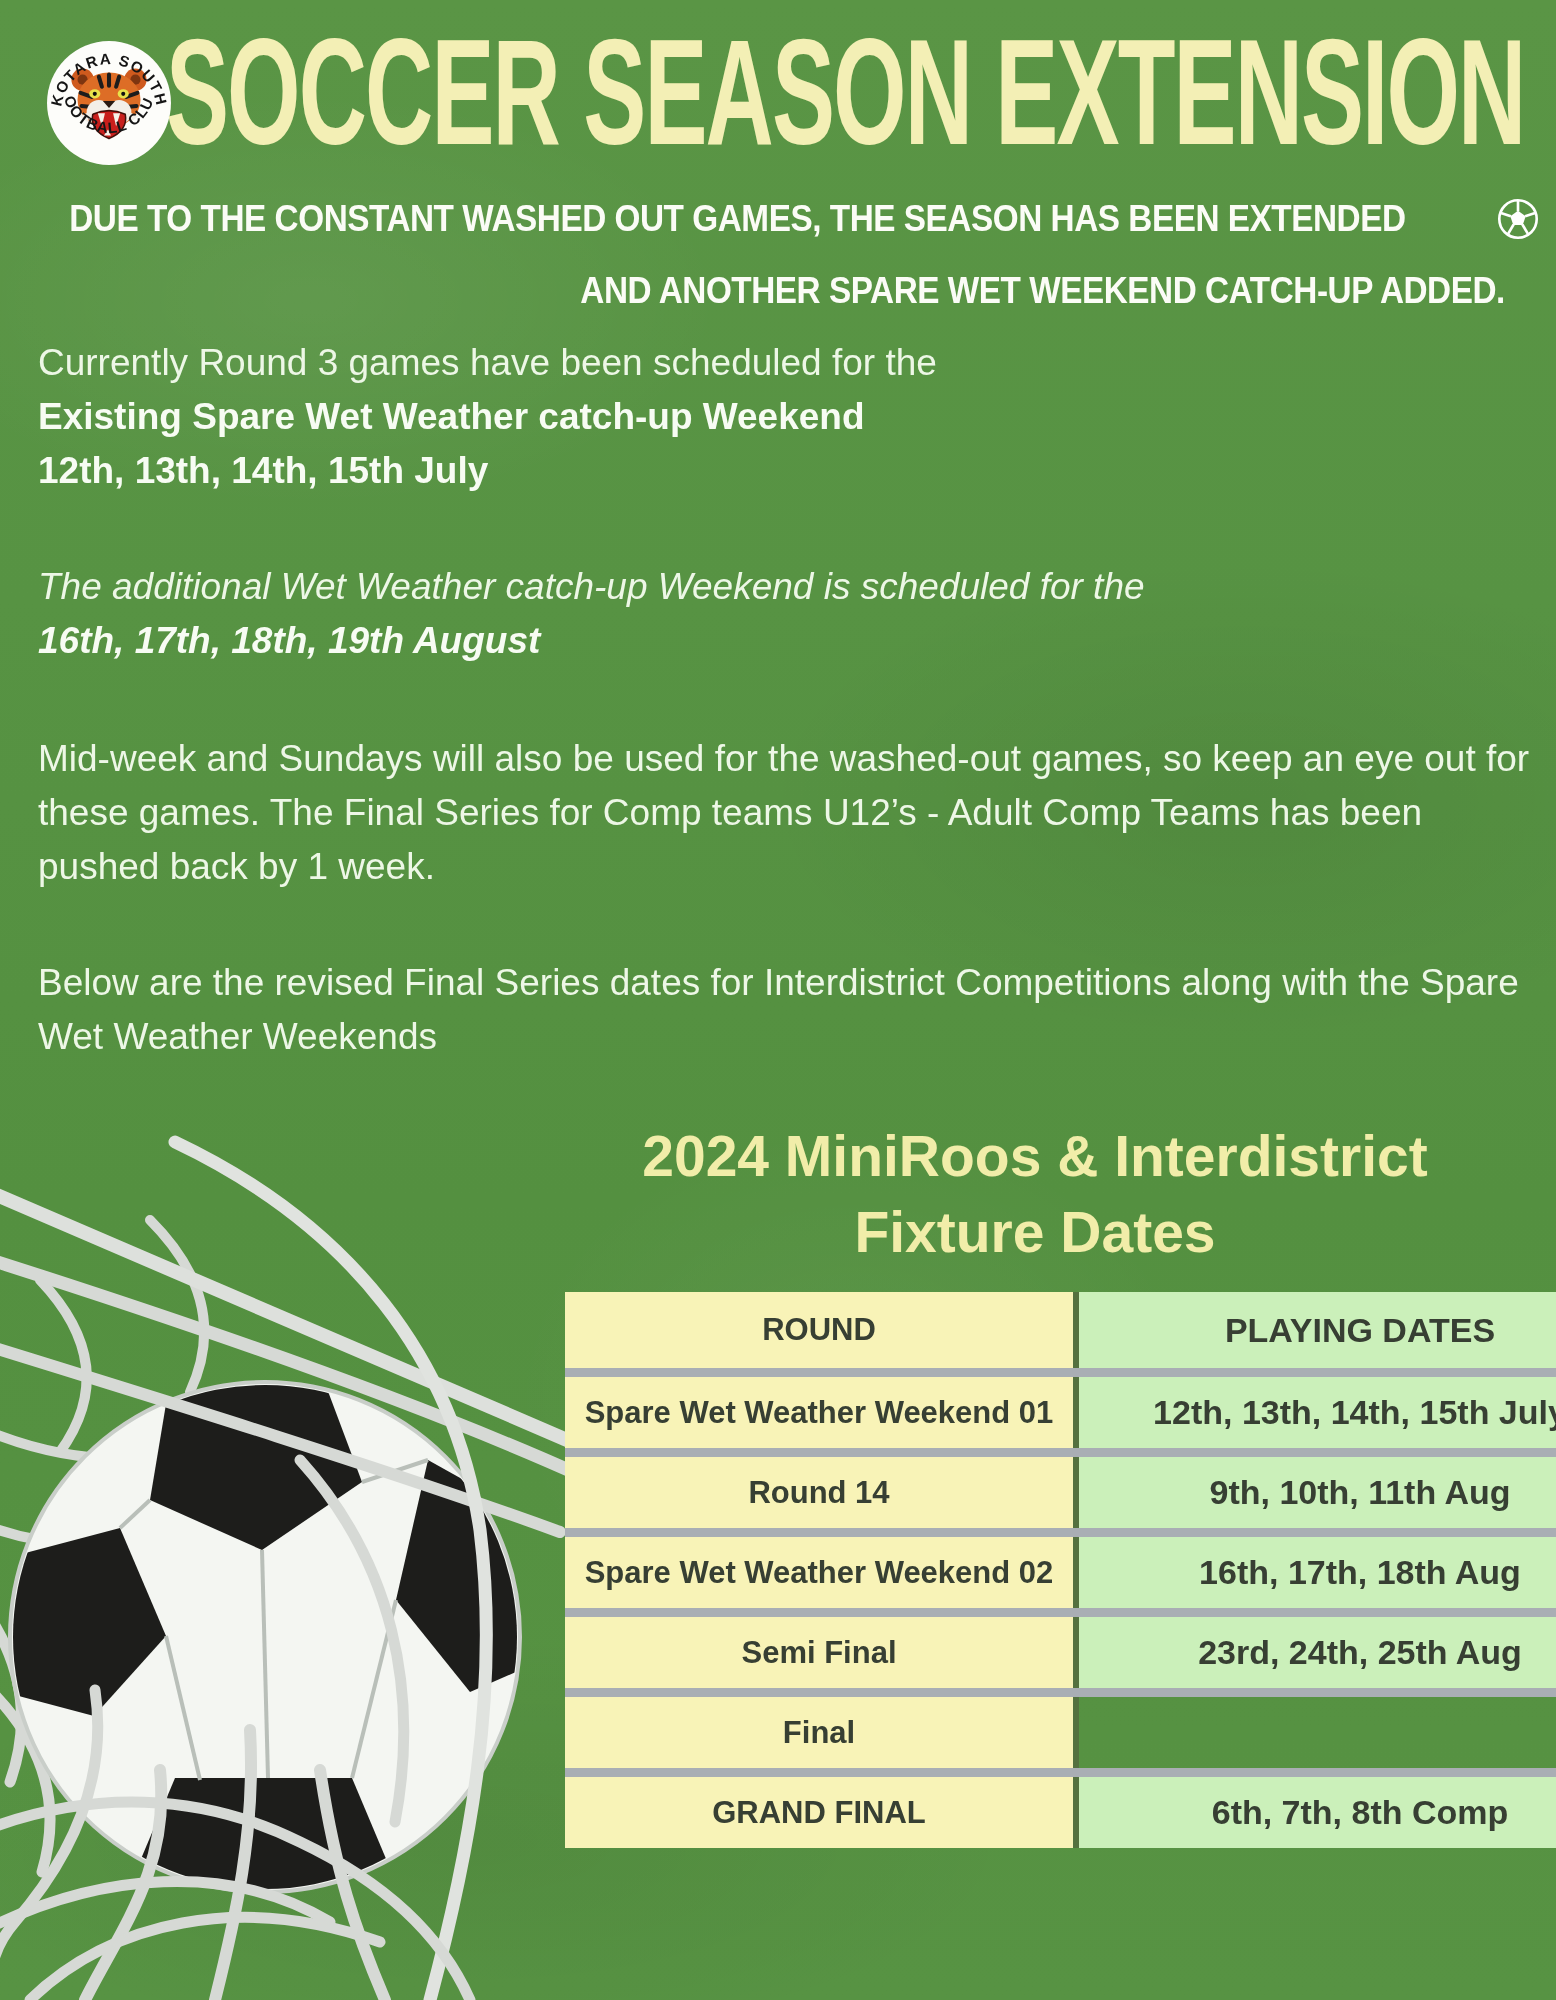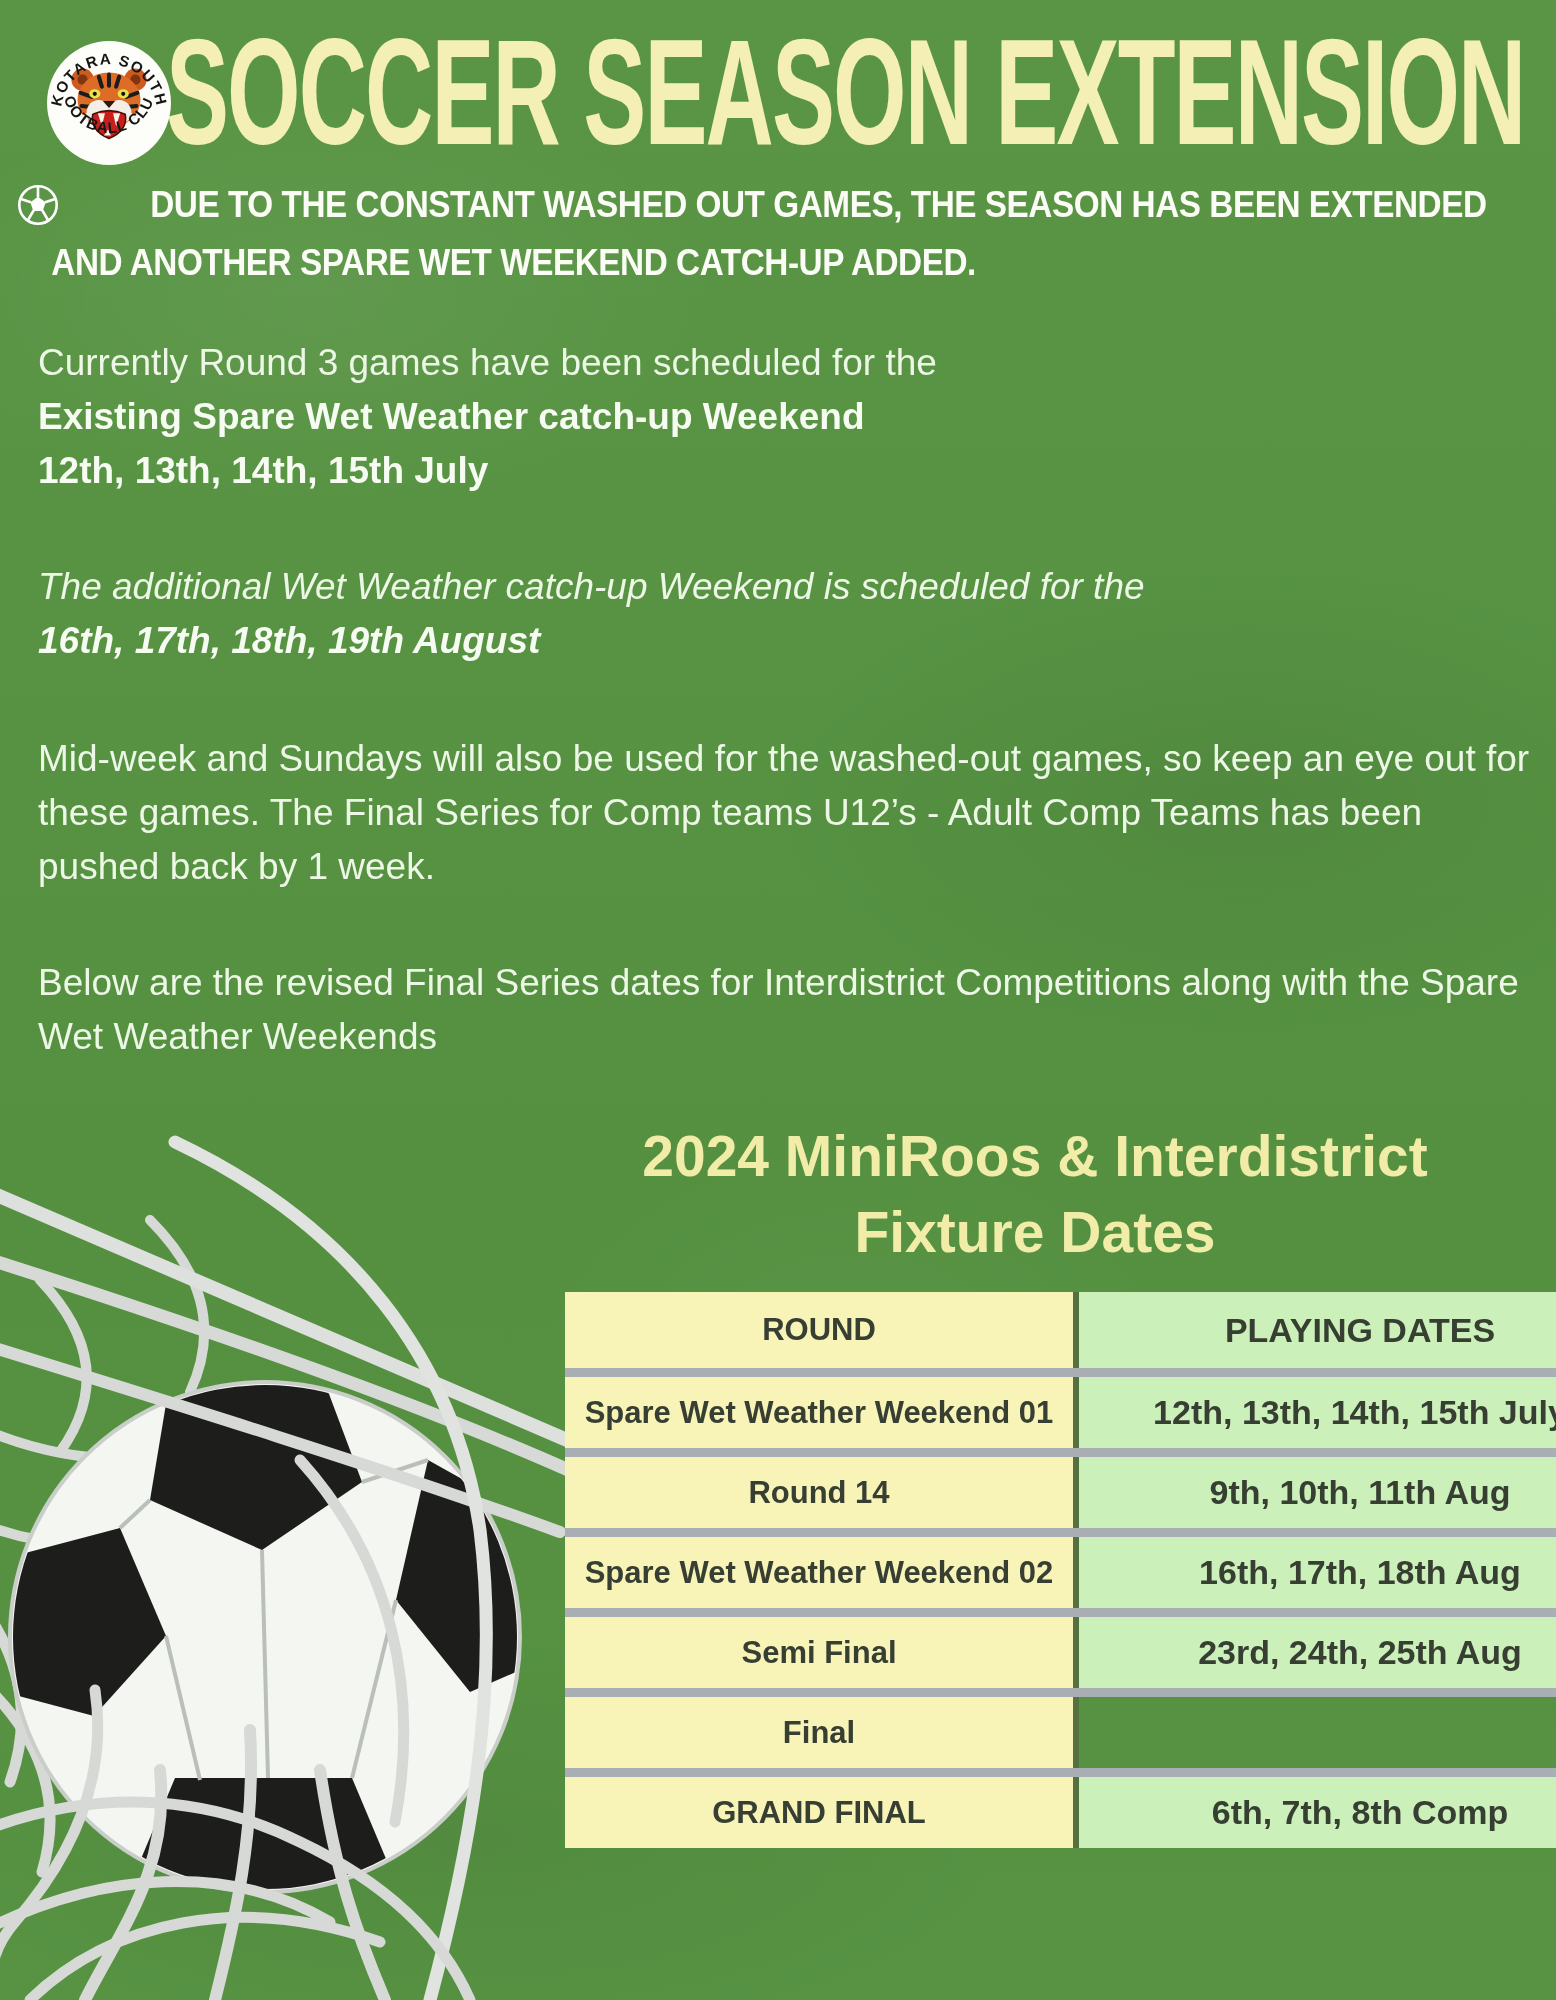--- a/index.html
+++ b/index.html
@@ -14,21 +14,21 @@
       linear-gradient(180deg,#5a9545 0%, #579343 30%, #549040 60%, #579343 100%);
   }
   
   .logo{position:absolute;left:46px;top:40px;width:126px;height:126px;}
   .title-wrap{position:absolute;left:200px;top:26px;width:1290px;height:132px;
     display:flex;align-items:center;justify-content:center;}
   .title-text{
     font-size:150px;font-weight:700;letter-spacing:-3px;white-space:nowrap;
     color:#f3efb5;transform:scaleX(.63);transform-origin:center;line-height:1;}
   .subtitle{position:absolute;left:0;top:176px;width:1556px;text-align:center;color:#fbfcf6;}
-  .sub-line{display:flex;align-items:center;justify-content:flex-start;height:58px;}
+  .sub-line{display:flex;align-items:center;justify-content:flex-end;height:58px;margin-top:14px;}
   .sub-text{font-size:37px;font-weight:700;letter-spacing:-.5px;white-space:nowrap;
     display:inline-block;transform:scaleX(.9);}
   .ball-icon{width:44px;height:44px;flex:0 0 auto;margin:0 16px;}
   
   .body-copy{position:absolute;left:38px;top:336px;width:1495px;
     font-size:37px;line-height:54px;color:#edf7e6;}
   .para{margin:0;}
   .para.gap1{margin-bottom:62px;}
   .para.gap2{margin-bottom:64px;font-style:italic;}
   .bold-line{font-weight:700;color:#f7fcf3;}

